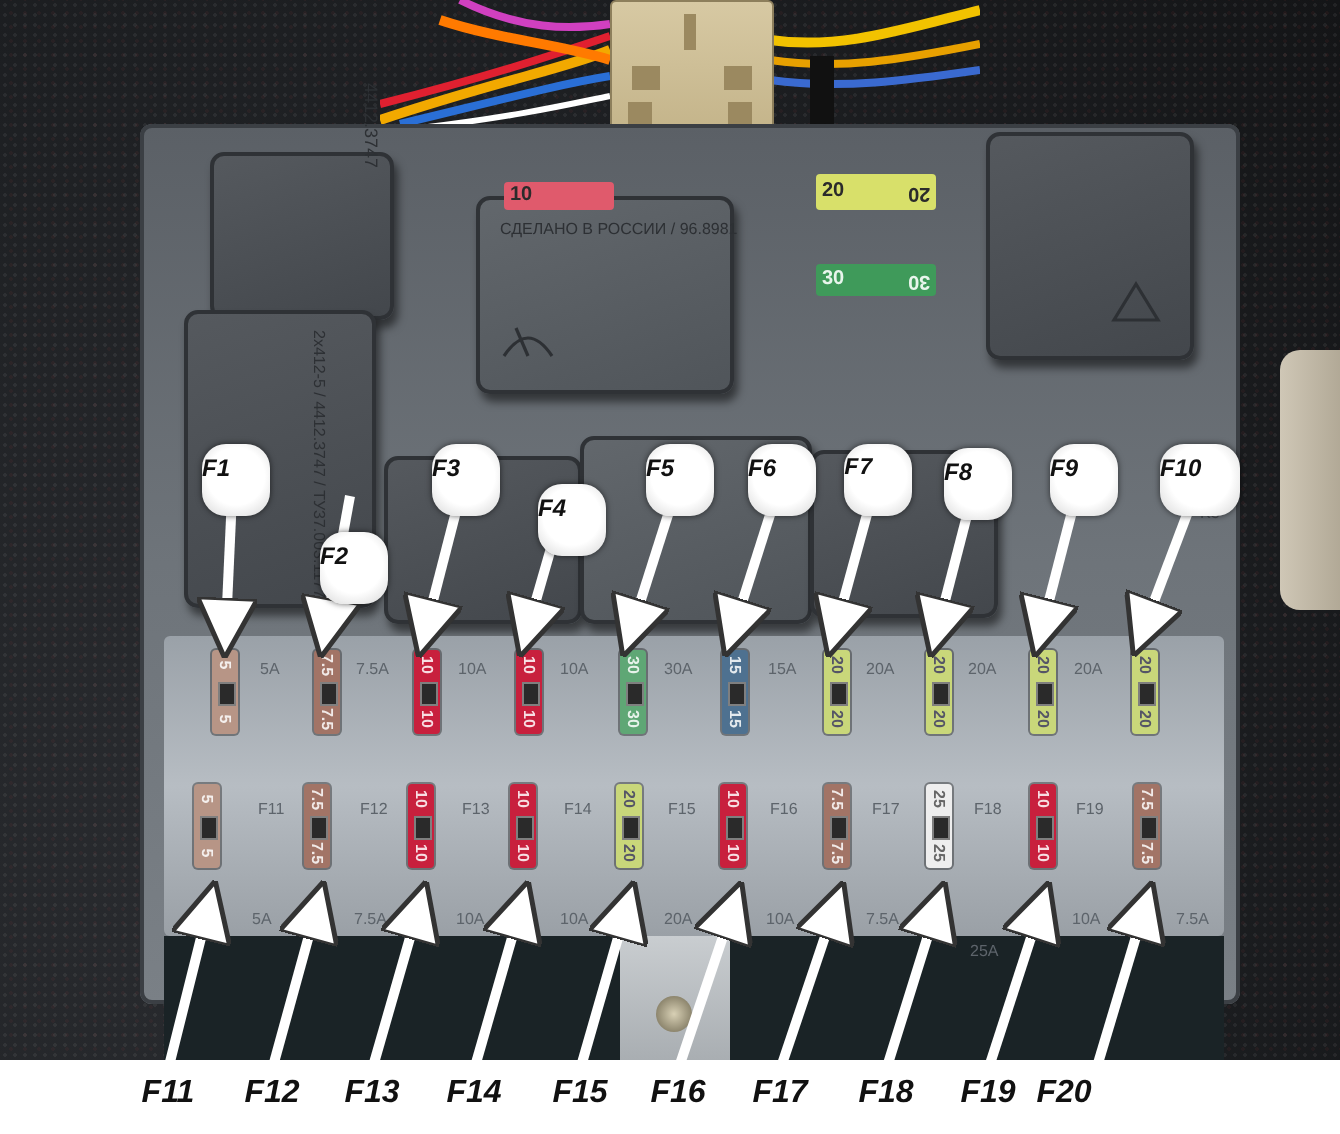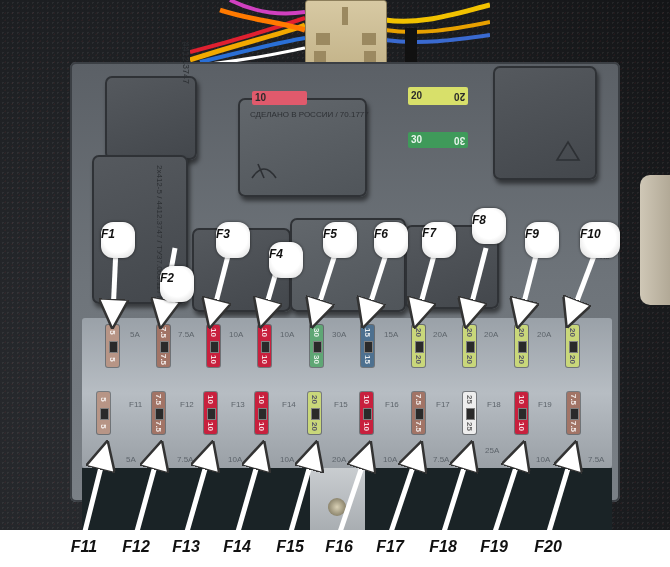--- a/index.html
+++ b/index.html
@@ -132,21 +132,21 @@
 
   <div class="housing"></div>
 
   <div class="relay" style="left:105px;top:76px;width:88px;height:80px;">
     <span class="label" style="right:4px;top:6px;transform:rotate(90deg);transform-origin:right top;">4412.3747</span>
   </div>
   <div class="relay" style="left:92px;top:155px;width:92px;height:145px;">
     <span class="label" style="left:70px;top:8px;transform:rotate(90deg);transform-origin:left top;font-size:8px;">2x412-5 / 4412.3747 / ТУ37.003.1177-83 / 2x412-2</span>
   </div>
   <div class="relay light" style="left:238px;top:98px;width:125px;height:95px;">
-    <span class="label" style="left:10px;top:10px;font-size:8px;">СДЕЛАНО В РОССИИ / 70.1777</span>
+    <span class="label" style="left:10px;top:10px;font-size:8px;">СДЕЛАНО В РОССИИ / 96.8981</span>
     <svg style="position:absolute;left:10px;top:58px" width="28" height="24" viewBox="0 0 28 24">
       <path d="M2 20 Q14 2 26 20" stroke="#2d3034" stroke-width="1.6" fill="none"></path>
       <line x1="14" y1="20" x2="8" y2="6" stroke="#2d3034" stroke-width="1.6"></line>
     </svg>
   </div>
   <div class="relay" style="left:493px;top:66px;width:100px;height:110px;">
     <svg style="position:absolute;left:60px;top:72px" width="26" height="22" viewBox="0 0 26 22">
       <polygon points="13,2 24,20 2,20" stroke="#2d3034" stroke-width="1.6" fill="none"></polygon>
     </svg>
   </div>
@@ -296,21 +296,21 @@
   <span class="stamped" style="left:487px;top:400px;">F18</span>
   <span class="stamped" style="left:538px;top:400px;">F19</span>
 
   <span class="stamped" style="left:126px;top:455px;">5A</span>
   <span class="stamped" style="left:177px;top:455px;">7.5A</span>
   <span class="stamped" style="left:228px;top:455px;">10A</span>
   <span class="stamped" style="left:280px;top:455px;">10A</span>
   <span class="stamped" style="left:332px;top:455px;">20A</span>
   <span class="stamped" style="left:383px;top:455px;">10A</span>
   <span class="stamped" style="left:433px;top:455px;">7.5A</span>
-  <span class="stamped" style="left:485px;top:446px;">25A</span>
+  <span class="stamped" style="left:485px;top:471px;">25A</span>
   <span class="stamped" style="left:536px;top:455px;">10A</span>
   <span class="stamped" style="left:588px;top:455px;">7.5A</span>
 </div>
 
 <svg class="arrows" viewBox="0 0 670 567">
   <defs>
     <marker id="ah" markerWidth="6" markerHeight="6" refX="3" refY="3" orient="auto">
       <path d="M0,0 L6,3 L0,6 z" fill="#ffffff" stroke="#333" stroke-width="0.5"></path>
     </marker>
   </defs>
@@ -339,26 +339,26 @@
   </g>
 </svg>
 
 <div class="callout" style="left:101px;top:222px;">F1</div>
 <div class="callout" style="left:160px;top:222px;margin-top:44px;">F2</div>
 <div class="callout" style="left:216px;top:222px;">F3</div>
 <div class="callout" style="left:269px;top:222px;margin-top:20px;">F4</div>
 <div class="callout" style="left:323px;top:222px;">F5</div>
 <div class="callout" style="left:374px;top:222px;">F6</div>
 <div class="callout" style="left:422px;top:222px;font-family:Liberation Mono, monospace;">F7</div>
-<div class="callout" style="left:472px;top:208px;">F8</div>
+<div class="callout" style="left:472px;top:224px;">F8</div>
 <div class="callout" style="left:525px;top:222px;">F9</div>
 <div class="callout" style="left:580px;top:222px;width:40px;">F10</div>
 
 <div class="bottom-label" style="left:64px;">F11</div>
 <div class="bottom-label" style="left:116px;">F12</div>
 <div class="bottom-label" style="left:166px;">F13</div>
 <div class="bottom-label" style="left:217px;">F14</div>
 <div class="bottom-label" style="left:270px;">F15</div>
 <div class="bottom-label" style="left:319px;">F16</div>
 <div class="bottom-label" style="left:370px;">F17</div>
 <div class="bottom-label" style="left:423px;">F18</div>
 <div class="bottom-label" style="left:474px;">F19</div>
-<div class="bottom-label" style="left:528px;">F20</div>
+<div class="bottom-label" style="left:512px;">F20</div>
 
 </body></html>

